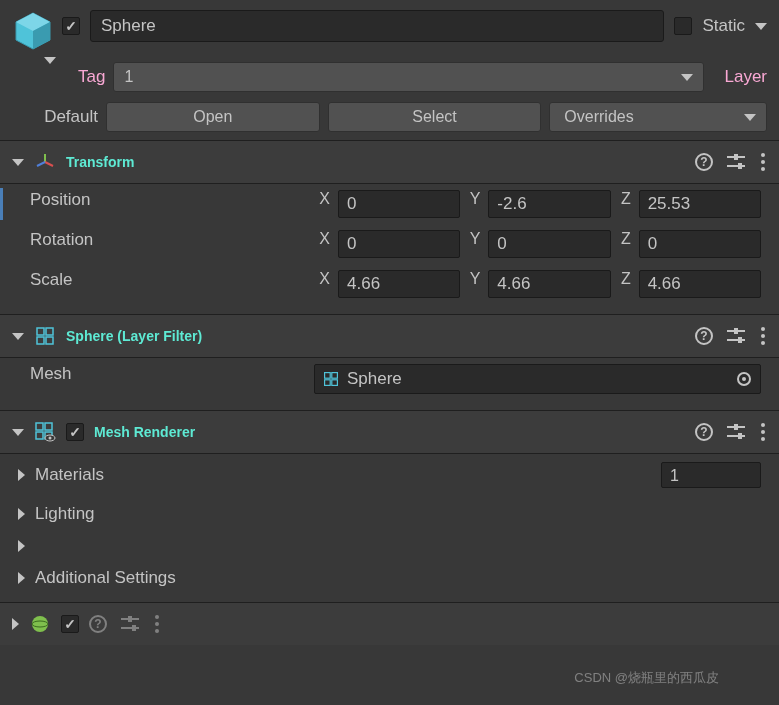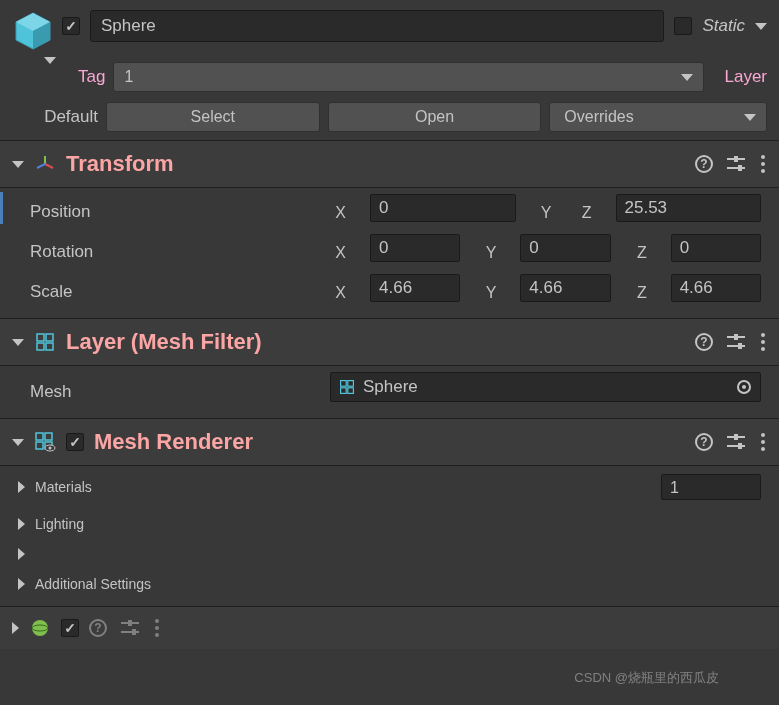--- a/index.html
+++ b/index.html
@@ -4,49 +4,49 @@
 <style>
 * { box-sizing: border-box; margin: 0; padding: 0; font-family: Arial, sans-serif; }
 body { background: #383838; color: #c4c4c4; font-size: 16px; width: 779px; height: 705px; overflow: hidden; }
 .header { padding: 10px 12px 6px 12px; display: flex; align-items: flex-start; gap: 8px; }
 .cube-icon { width: 42px; height: 42px; position: relative; flex-shrink: 0; }
 .cube-drop { position: absolute; bottom: -12px; right: -2px; }
 .checkbox { width: 18px; height: 18px; background: #2a2a2a; border: 1px solid #1a1a1a; border-radius: 2px; display: inline-flex; align-items: center; justify-content: center; cursor: pointer; }
 .checkbox.checked::after { content: '✓'; color: #c4c4c4; font-size: 14px; font-weight: bold; }
 .checkbox.unchecked { background: #2a2a2a; }
 .name-input { flex: 1; background: #2a2a2a; border: 1px solid #1a1a1a; border-radius: 3px; padding: 6px 10px; color: #c4c4c4; font-size: 17px; height: 32px; }
-.static-label { color: #c4c4c4; font-size: 17px; font-style: italic; }
+.static-label { color: #c4c4c4; font-size: 17px; }
 .tri-down { display: inline-block; width: 0; height: 0; border-left: 6px solid transparent; border-right: 6px solid transparent; border-top: 7px solid #c4c4c4; }
 .tri-right { display: inline-block; width: 0; height: 0; border-top: 6px solid transparent; border-bottom: 6px solid transparent; border-left: 7px solid #c4c4c4; }
 .row2 { display: flex; align-items: center; gap: 8px; padding: 4px 12px 6px 78px; }
 .row2 .label { color: #f9a8d4; font-size: 17px; }
 .dropdown { background: #515151; border: 1px solid #303030; border-radius: 3px; padding: 5px 10px; color: #c4c4c4; font-size: 16px; display: flex; align-items: center; justify-content: space-between; height: 30px; cursor: pointer; }
 .variant-row { display: flex; align-items: center; gap: 8px; padding: 4px 12px 8px 14px; }
 .variant-row .label { font-size: 17px; width: 84px; text-align: right; }
 .btn { background: #515151; border: 1px solid #303030; border-radius: 3px; padding: 5px 10px; color: #c4c4c4; font-size: 16px; text-align: center; height: 30px; display: flex; align-items: center; justify-content: center; cursor: pointer; flex: 1; }
 .btn.overrides { justify-content: space-between; padding-left: 14px; }
 .component-header { background: #3c3c3c; display: flex; align-items: center; padding: 10px 12px; gap: 10px; border-top: 1px solid #1f1f1f; border-bottom: 1px solid #1f1f1f; }
 .component-header .foldout { cursor: pointer; }
 .component-header .icon-slot { width: 22px; height: 22px; display: flex; align-items: center; justify-content: center; }
-.component-header .title { flex: 1; color: #fca5a5; font-size: 22px; font-weight: bold; }
+.component-header .title { flex: 1; color: #5eead4; font-size: 14px; font-weight: bold; }
 .header-actions { display: flex; align-items: center; gap: 14px; }
 .help-icon, .preset-icon, .menu-icon { cursor: pointer; color: #c4c4c4; }
 .help-icon { width: 18px; height: 18px; border: 2px solid #c4c4c4; border-radius: 50%; display: flex; align-items: center; justify-content: center; font-size: 12px; font-weight: bold; }
 .preset-icon svg { display: block; }
 .menu-icon { display: flex; flex-direction: column; gap: 3px; padding: 2px; }
 .menu-icon span { width: 4px; height: 4px; background: #c4c4c4; border-radius: 50%; }
-.field-row { display: flex; align-items: flex-end; padding: 6px 18px 6px 30px; gap: 20px; }
+.field-row { display: flex; align-items: flex-start; padding: 6px 18px 6px 30px; gap: 4px; }
 .field-row .field-label { width: 280px; font-size: 17px; }
 .axis-label { width: 20px; text-align: right; font-size: 16px; padding-right: 4px; }
 .num-input { background: #2a2a2a; border: 1px solid #1a1a1a; border-radius: 2px; padding: 4px 8px; color: #c4c4c4; font-size: 17px; height: 28px; flex: 1; min-width: 0; }
 .obj-field { background: #2a2a2a; border: 1px solid #1a1a1a; border-radius: 2px; padding: 4px 8px; color: #c4c4c4; font-size: 17px; height: 30px; flex: 1; display: flex; align-items: center; gap: 8px; }
 .obj-picker { margin-left: auto; width: 16px; height: 16px; cursor: pointer; }
 .sub-row { display: flex; align-items: center; padding: 8px 18px 8px 18px; gap: 10px; }
 .sub-row .foldout { cursor: pointer; }
-.sub-row .sub-label { font-size: 14px; flex: 1; }
+.sub-row .sub-label { font-size: 17px; flex: 1; }
 .count-box { background: #2a2a2a; border: 1px solid #1a1a1a; border-radius: 2px; padding: 4px 8px; color: #c4c4c4; font-size: 16px; width: 100px; text-align: left; height: 26px; }
 .watermark { position: absolute; bottom: 18px; right: 60px; color: rgba(200,200,200,0.5); font-size: 13px; }
 .accent { position: absolute; left: 0; width: 3px; height: 32px; background: #4a7fb8; }
 .link-title { color: #6fa8dc; }
 </style>
 </head>
 <body>
 
 <div class="header">
   <div class="cube-icon">
@@ -72,22 +72,22 @@
   <span class="label">Tag</span>
   <div class="dropdown" style="flex:1">
     <span>1</span>
     <span class="tri-down"></span>
   </div>
   <span class="label" style="margin-left:12px">Layer</span>
 </div>
 
 <div class="variant-row">
   <span class="label">Default</span>
+  <div class="btn">Open</div>
   <div class="btn">Select</div>
-  <div class="btn">Open</div>
   <div class="btn overrides">
     <span>Overrides</span>
     <span class="tri-down"></span>
   </div>
 </div>
 
 <div class="component-header">
   <span class="tri-down foldout"></span>
   <span class="icon-slot">
     <svg width="20" height="20" viewBox="0 0 20 20">
@@ -116,20 +116,21 @@
       </span>
   </div>
 </div>
 
 <div style="position:relative">
 <div class="field-row">
   <span class="field-label">Position</span>
   <span class="axis-label">X</span>
   <input class="num-input" value="0" style="">
   <span class="axis-label">Y</span>
+  <input class="num-input" value="-2.6" style="">
   <span class="axis-label">Z</span>
   <input class="num-input" value="25.53" style="">
 </div>
 <div class="field-row">
   <span class="field-label">Rotation</span>
   <span class="axis-label">X</span>
   <input class="num-input" value="0" style="">
   <span class="axis-label">Y</span>
   <input class="num-input" value="0" style="">
   <span class="axis-label">Z</span>
@@ -152,21 +153,21 @@
 <div class="component-header">
   <span class="tri-down foldout"></span>
   <span class="icon-slot">
     <svg width="20" height="20" viewBox="0 0 20 20">
         <rect x="2" y="2" width="7" height="7" fill="none" stroke="#4fc3d9" stroke-width="1.5"></rect>
         <rect x="11" y="2" width="7" height="7" fill="none" stroke="#4fc3d9" stroke-width="1.5"></rect>
         <rect x="2" y="11" width="7" height="7" fill="none" stroke="#4fc3d9" stroke-width="1.5"></rect>
         <rect x="11" y="11" width="7" height="7" fill="none" stroke="#4fc3d9" stroke-width="1.5"></rect>
       </svg>
   </span>
-  <span class="title">Layer (Mesh Filter)</span>
+  <span class="title">Sphere (Layer Filter)</span>
   <div class="header-actions">
     <span class="help-icon">?</span>
     <span class="preset-icon">
       <svg width="18" height="16" viewBox="0 0 18 16">
           <rect x="0" y="2" width="7" height="2" fill="#c4c4c4"></rect>
           <rect x="11" y="2" width="7" height="2" fill="#c4c4c4"></rect>
           <rect x="7" y="0" width="4" height="6" fill="#c4c4c4"></rect>
           <rect x="0" y="11" width="11" height="2" fill="#c4c4c4"></rect>
           <rect x="15" y="11" width="3" height="2" fill="#c4c4c4"></rect>
           <rect x="11" y="9" width="4" height="6" fill="#c4c4c4"></rect>

